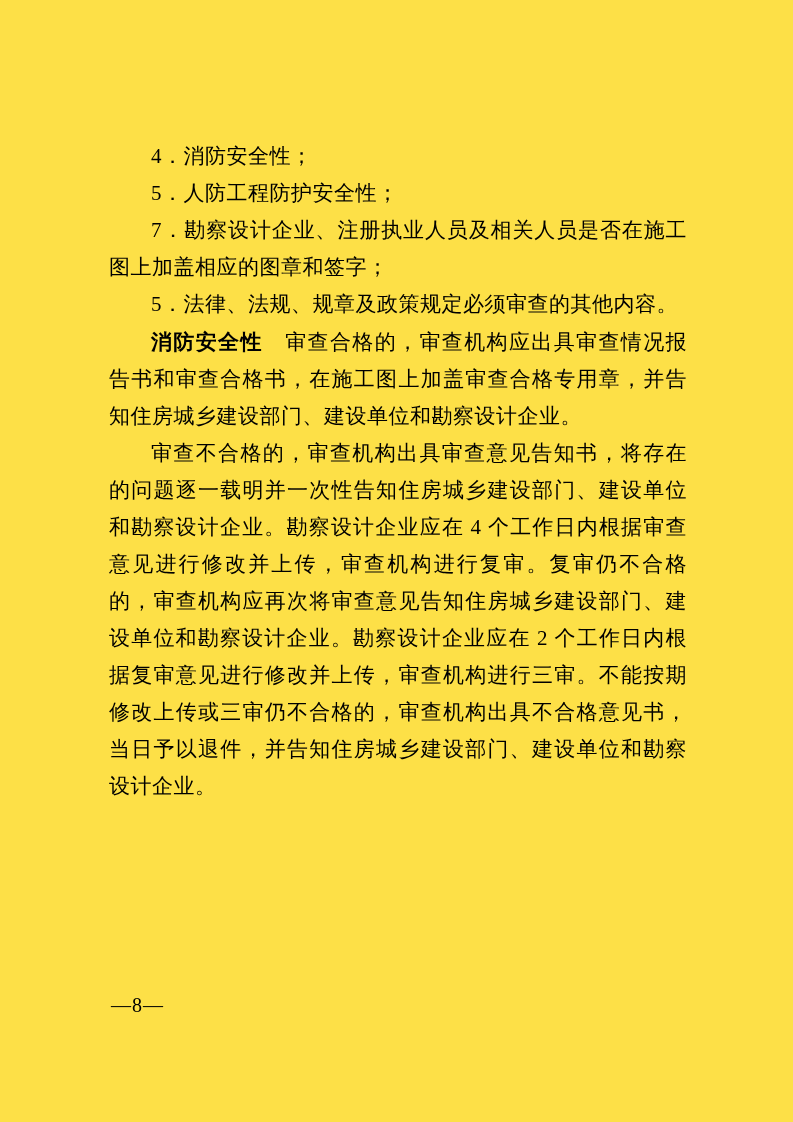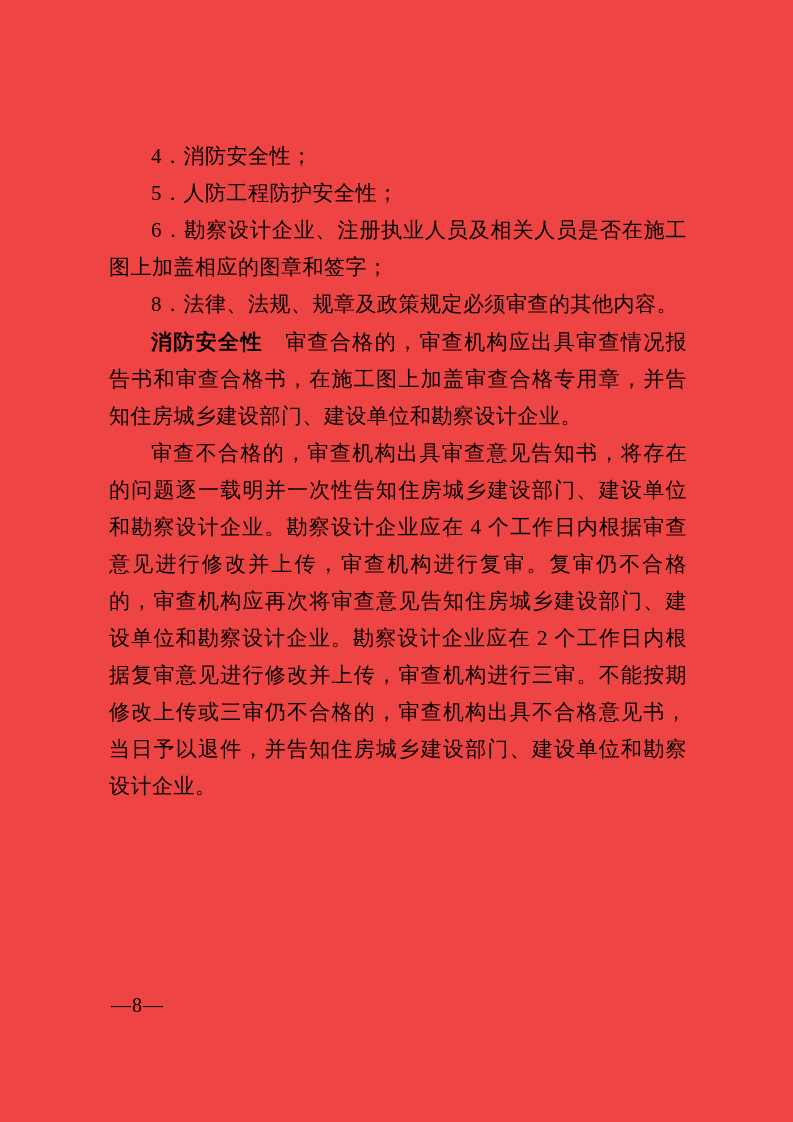--- a/index.html
+++ b/index.html
@@ -4,21 +4,21 @@
 <style>
   html, body {
     margin: 0;
     padding: 0;
     background: #ffffff;
   }
   .page {
     position: relative;
     width: 793px;
     height: 1122px;
-    background: #ef4444;
+    background: #fde047;
     overflow: hidden;
     font-family: "Liberation Serif", "DejaVu Serif", serif;
     color: #000000;
   }
   .doc-body {
     position: absolute;
     left: 109px;
     top: 138px;
     width: 578px;
     font-size: 21px;
@@ -43,19 +43,19 @@
     letter-spacing: 1px;
   }
 </style>
 </head>
 <body>
 
 <div class="page">
   <div class="doc-body">
       <p class="para">4．消防安全性；</p>
       <p class="para">5．人防工程防护安全性；</p>
-      <p class="para">6．勘察设计企业、注册执业人员及相关人员是否在施工图上加盖相应的图章和签字；</p>
-      <p class="para">8．法律、法规、规章及政策规定必须审查的其他内容。</p>
+      <p class="para">7．勘察设计企业、注册执业人员及相关人员是否在施工图上加盖相应的图章和签字；</p>
+      <p class="para">5．法律、法规、规章及政策规定必须审查的其他内容。</p>
       <p class="para"><span class="lead">消防安全性</span>　审查合格的，审查机构应出具审查情况报告书和审查合格书，在施工图上加盖审查合格专用章，并告知住房城乡建设部门、建设单位和勘察设计企业。</p>
       <p class="para">审查不合格的，审查机构出具审查意见告知书，将存在的问题逐一载明并一次性告知住房城乡建设部门、建设单位和勘察设计企业。勘察设计企业应在 4 个工作日内根据审查意见进行修改并上传，审查机构进行复审。复审仍不合格的，审查机构应再次将审查意见告知住房城乡建设部门、建设单位和勘察设计企业。勘察设计企业应在 2 个工作日内根据复审意见进行修改并上传，审查机构进行三审。不能按期修改上传或三审仍不合格的，审查机构出具不合格意见书，当日予以退件，并告知住房城乡建设部门、建设单位和勘察设计企业。</p>
     </div>
   <div class="page-footer">—8—</div>
 </div>
 
 </body></html>

